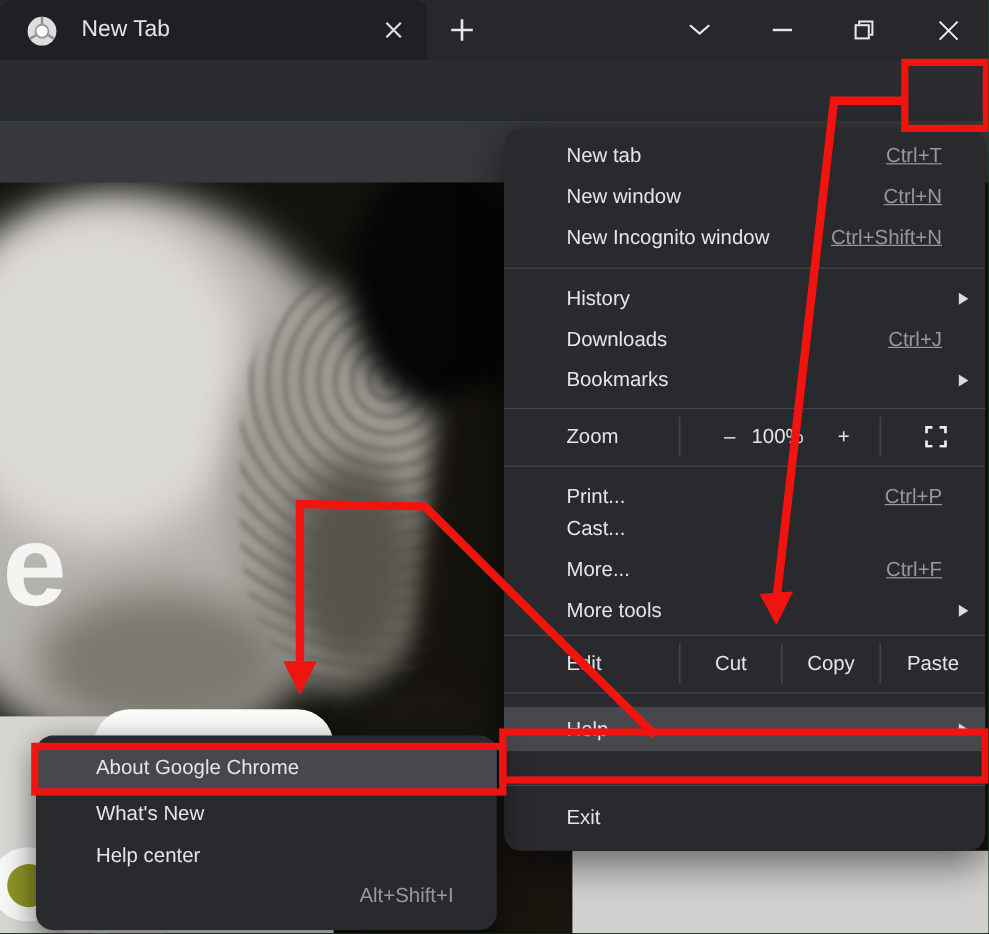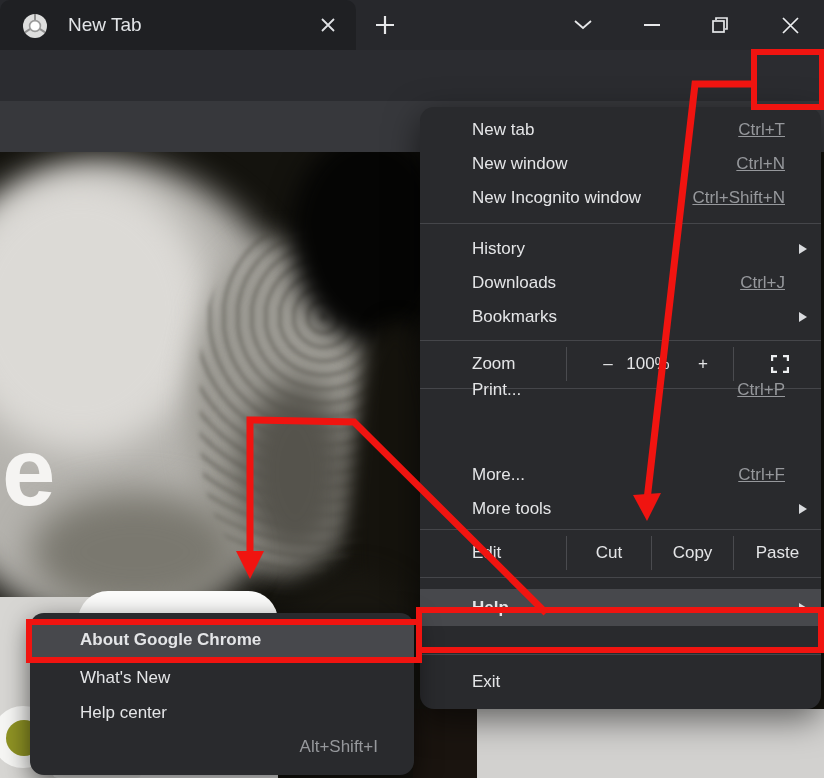--- a/index.html
+++ b/index.html
@@ -61,21 +61,21 @@
   .dot-outer{position:absolute;left:-8px;top:554px;width:62px;height:62px;border-radius:50%;background:#f6f6f4;}
   .dot-olive{position:absolute;left:6px;top:568px;width:36px;height:36px;border-radius:50%;background:#8f9324;}
   .blob-white-sm{position:absolute;left:52px;top:614px;width:90px;height:12px;border-radius:8px;background:#f3f3f1;}
 
   
   .menu-panel{position:absolute;left:420px;top:107px;width:401px;height:602px;background:#292a2d;
       border-radius:14px;box-shadow:0 10px 34px rgba(0,0,0,.55);}
   .mrow{position:absolute;left:0;width:100%;height:34px;display:flex;align-items:center;color:#e4e5e7;font-size:17px;}
   .mrow .lbl{margin-left:52px;}
   .mrow .sc{position:absolute;right:36px;color:#96989c;text-decoration:underline;}
-  .hl{background:#47484c;font-weight:bold;}
+  .hl{background:#47484c;}
   .msep{position:absolute;left:0;width:100%;height:1px;background:#45464a;}
   .tri{position:absolute;right:14px;top:50%;transform:translateY(-50%);width:0;height:0;
       border-left:8px solid #d9dbde;border-top:5px solid transparent;border-bottom:5px solid transparent;}
   .vdiv{position:absolute;top:3px;bottom:3px;width:1px;background:#4a4b4f;}
   .cell{position:absolute;top:0;height:100%;display:flex;align-items:center;justify-content:center;color:#e4e5e7;font-size:17px;}
 
   
   .submenu{position:absolute;left:30px;top:613px;width:384px;height:162px;background:#292a2d;
       border-radius:14px;box-shadow:0 8px 26px rgba(0,0,0,.6);}
   .srow{position:absolute;left:0;width:100%;height:34px;display:flex;align-items:center;color:#e4e5e7;font-size:17px;}
@@ -212,23 +212,26 @@
       <span class="cell" style="left:258px;width:50px">+</span>
       <span class="vdiv" style="left:313px"></span>
       <span class="cell" style="left:340px;width:40px">
         <svg width="18" height="18" viewBox="0 0 18 18">
           <path d="M1 6 V1 H6 M12 1 H17 V6 M17 12 V17 H12 M6 17 H1 V12" fill="none" stroke="#eceef0" stroke-width="2.4"></path>
         </svg>
       </span>
     </div>
     <div class="msep" style="top:281px"></div>
 
-    <div class="mrow" style="top:266px">
+    <div class="mrow" style="top:290px">
       <span class="lbl">Print...</span>
       <span class="sc">Ctrl+P</span>
+    </div>
+    <div class="mrow" style="top:317px">
+      <span class="lbl">Cast...</span>
     </div>
     <div class="mrow" style="top:351px">
       <span class="lbl">More...</span>
       <span class="sc">Ctrl+F</span>
     </div>
     <div class="mrow" style="top:385px">
       <span class="lbl">More tools</span>
       <span class="tri"></span>
     </div>
     <div class="msep" style="top:422px"></div>

